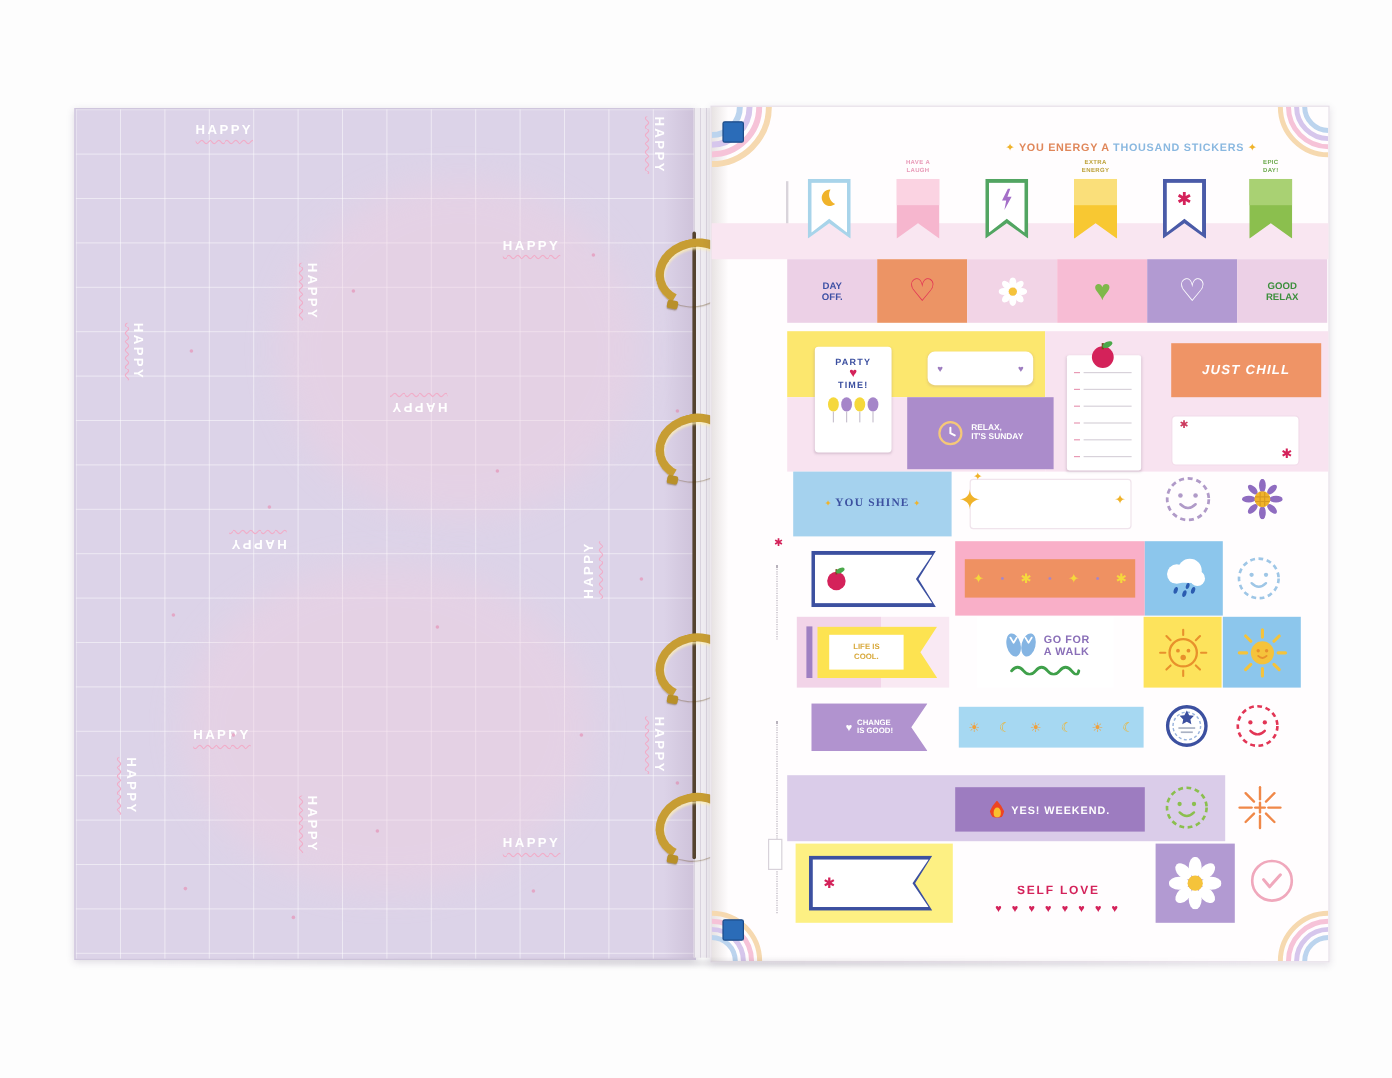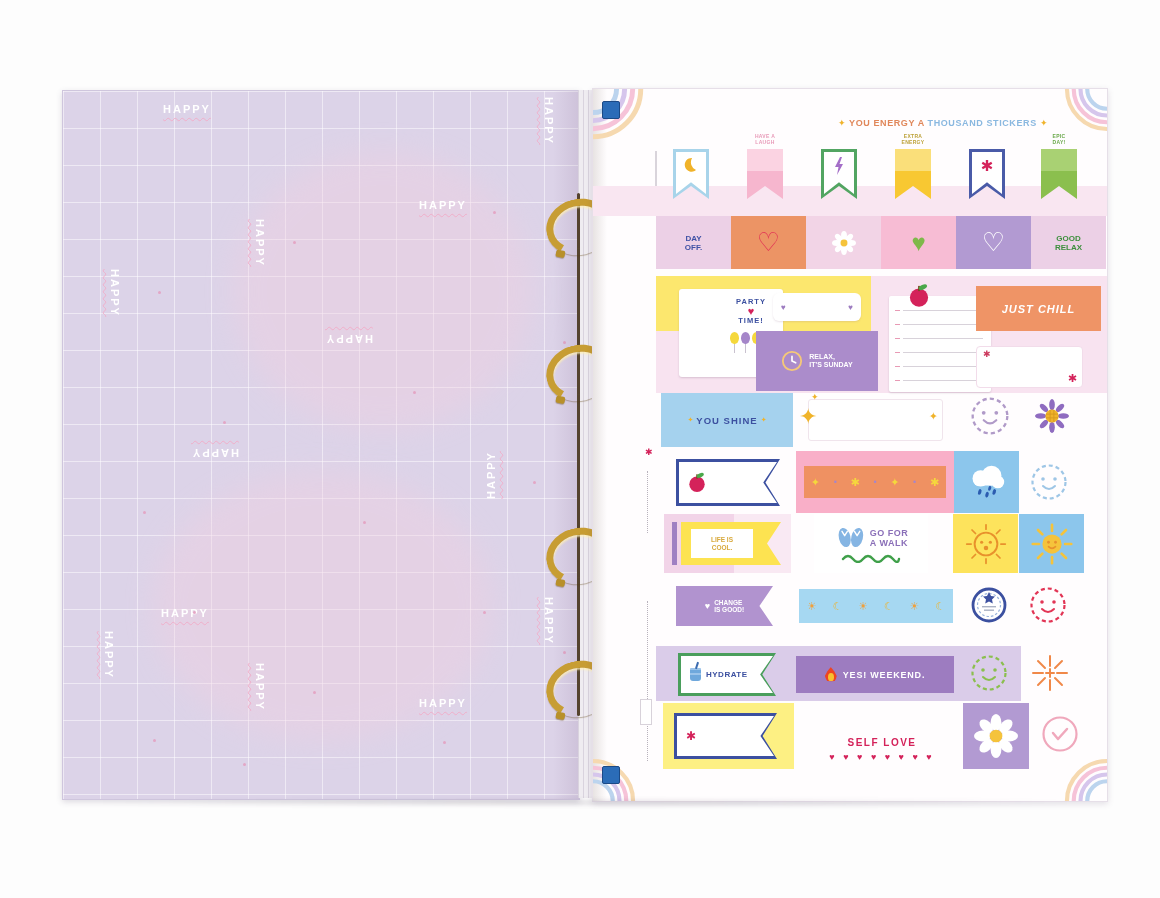--- a/index.html
+++ b/index.html
@@ -57,21 +57,21 @@
     clip-path:polygon(0 0,100% 0,100% 100%,50% 72%,0 100%);}
   .pennant .glyph{position:absolute;left:0;right:0;top:8px;text-align:center;}
   .bannerlabel{position:absolute;width:56px;text-align:center;font-size:5px;font-weight:bold;
     line-height:6px;white-space:pre-line;letter-spacing:.3px;}
 
   
   .cell{position:absolute;width:75px;height:53px;display:flex;align-items:center;justify-content:center;
     text-align:center;font-weight:bold;}
   .ml{white-space:pre-line;}
 
-  .card{background:#fff;border-radius:3px;box-shadow:0 1px 2px rgba(120,90,120,.25);padding-left:40px;}
+  .card{background:#fff;border-radius:3px;box-shadow:0 1px 2px rgba(120,90,120,.25);}
   .balloon{display:inline-block;width:9px;height:12px;border-radius:50% 50% 48% 48%;margin:0 1px;}
   .balloon::after{content:"";display:block;width:1px;height:9px;background:#c9c2cf;margin:12px auto 0;}
 
   .todo-line{position:absolute;left:14px;right:8px;height:1px;background:#d8d2da;}
   .todo-tick{position:absolute;left:6px;width:5px;height:1px;background:#e89ab5;}
 
   .label-flower{position:absolute;background:#fff;border:1px solid #f2dcea;border-radius:4px;}
 
   .flag-notch{clip-path:polygon(0 0,100% 0,86% 50%,100% 100%,0 100%);}
 
@@ -412,21 +412,21 @@
 
     <div class="abs" style="left:383px;top:197px;width:125px;height:45px;background:#ef9466;display:flex;align-items:center;justify-content:center;">
       <span style="color:#fff;font-weight:bold;font-style:italic;font-size:11px;letter-spacing:1px;">JUST CHILL</span>
     </div>
 
     <div class="label-flower" style="left:383px;top:257px;width:105px;height:40px;">
       <span class="abs" style="left:6px;top:2px;color:#cc3a5e;font-size:9px;font-weight:bold;">✱</span>
       <span class="abs" style="right:5px;bottom:2px;color:#d4225a;font-size:11px;font-weight:bold;">✱</span>
     </div>
 
-    <div class="abs" style="left:68px;top:304px;width:132px;height:54px;background:#a5d2ee;display:flex;align-items:center;justify-content:center;gap:3px;">
+    <div class="abs" style="left:68px;top:304px;width:132px;height:54px;background:#a5d2ee;display:flex;align-items:center;justify-content:center;gap:3px;font-family:Liberation Serif, serif;">
       <span class="gstar" style="font-size:7px;">✦</span>
       <span style="color:#3c50a0;font-weight:bold;font-size:9.5px;letter-spacing:1px;">YOU SHINE</span>
       <span class="gstar" style="font-size:7px;">✦</span>
     </div>
     <div class="abs" style="left:215px;top:310px;width:133px;height:40px;background:#fff;border:1px solid #f0e4ec;border-radius:3px;">
       <span class="abs gstar" style="left:-10px;top:4px;font-size:22px;">✦</span>
       <span class="abs gstar" style="left:2px;top:-8px;font-size:9px;">✦</span>
       <span class="abs gstar" style="right:4px;top:10px;font-size:11px;">✦</span>
     </div>
     <svg class="abs" style="left:376px;top:306px;width:42px;height:42px;color:#b09ac8;">
@@ -509,26 +509,20 @@
       <span style="color:#f0b32a;font-size:11px;">☾</span>
     </div>
     <svg class="abs" style="left:376px;top:496px;width:40px;height:40px;">
         <use href="#sym-badge"></use>
       </svg>
     <svg class="abs" style="left:435px;top:496px;width:40px;height:40px;color:#e23555;">
         <use href="#sym-smiley"></use>
       </svg>
 
     <div class="abs" style="left:63px;top:557px;width:365px;height:55px;background:#dacce9;"></div>
-    <div class="abs flag-notch" style="left:85px;top:564px;width:98px;height:43px;background:#4a9e5c;">
-      <div class="abs flag-notch" style="left:3px;top:3px;right:3px;bottom:3px;background:#fff;display:flex;align-items:center;justify-content:flex-start;gap:5px;padding-left:9px;">
-        <span class="cup"></span>
-        <span style="color:#3c50a0;font-weight:bold;font-size:8px;letter-spacing:.5px;">HYDRATE</span>
-      </div>
-    </div>
     <div class="abs" style="left:203px;top:567px;width:158px;height:37px;background:#9d7cc0;display:flex;align-items:center;justify-content:center;gap:6px;">
       <span class="flame">
           <span class="f1"></span>
           <span class="f2"></span>
         </span>
       <span style="color:#fff;font-weight:bold;font-size:9px;letter-spacing:.8px;">YES! WEEKEND.</span>
     </div>
     <svg class="abs" style="left:376px;top:564px;width:40px;height:40px;color:#8bbf4e;">
         <use href="#sym-smiley"></use>
       </svg>

